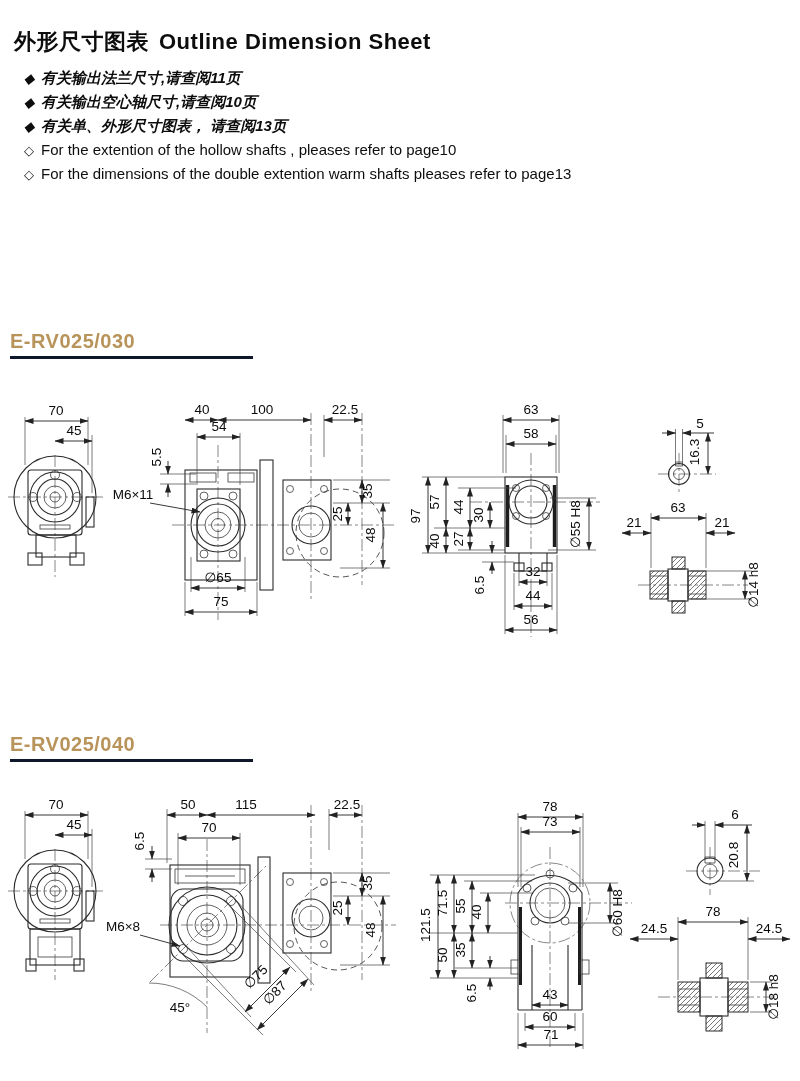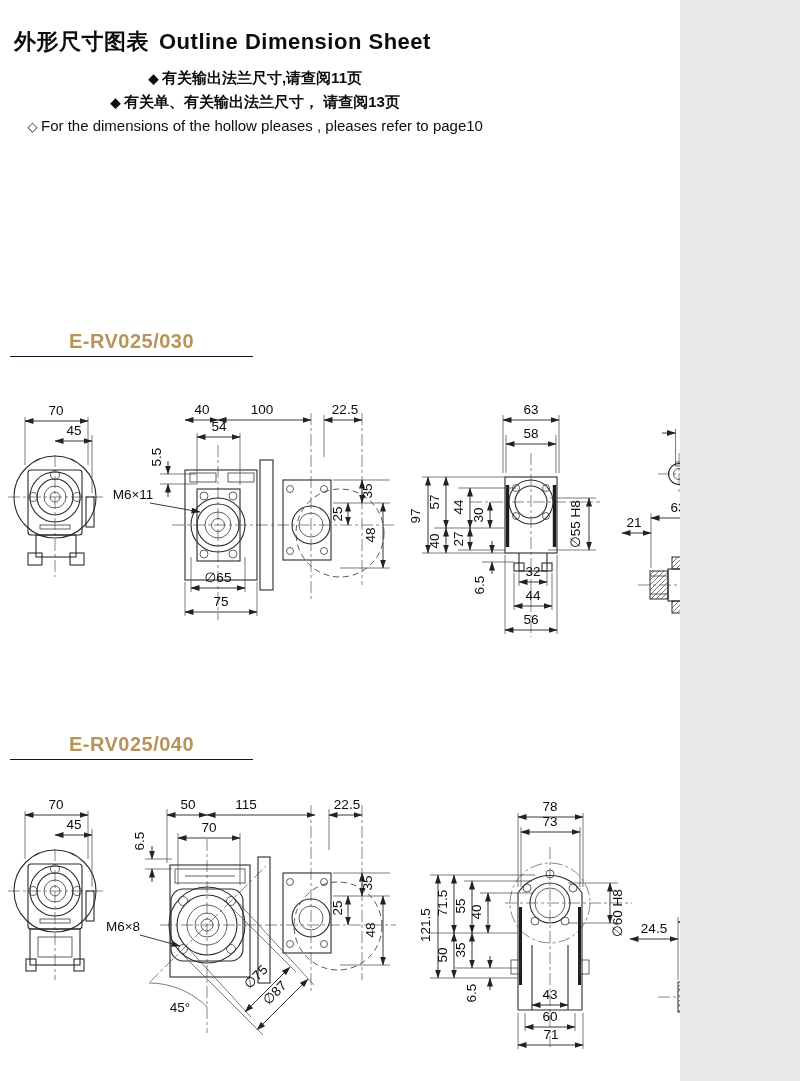--- a/index.html
+++ b/index.html
@@ -1,25 +1,25 @@
 <!DOCTYPE html>
 <html><head>
 <meta charset="utf-8">
 <style>
   html,body{margin:0;padding:0;background:#e8e8e8;}
-  .page{position:relative;width:680px;height:1081px;background:#fff;overflow:hidden;
-        font-family:"Liberation Sans",sans-serif;color:#0d0d0d;text-align:center;}
+  .page{position:relative;width:800px;height:1081px;background:#fff;overflow:hidden;
+        font-family:"Liberation Sans",sans-serif;color:#0d0d0d;}
   .title{position:absolute;left:14px;top:12px;font-size:22px;font-weight:bold;
          letter-spacing:.5px;white-space:nowrap;}
   .title .zh{margin-right:10px;}
   .notes{position:absolute;left:24px;top:66px;}
   .note{font-size:15px;line-height:23px;white-space:nowrap;}
-  .note.zh{font-weight:bold;}
+  .note.zh{font-weight:bold;font-style:italic;}
   .note .b{display:inline-block;width:17px;font-size:13px;}
-  .sec{position:absolute;left:10px;width:243px;border-bottom:1px solid #0f172a;
+  .sec{position:absolute;left:10px;width:243px;border-bottom:3px solid #0f172a;
        padding-bottom:3px;}
   .sec h2{margin:0;font-size:20px;font-weight:bold;color:#b8935a;letter-spacing:.5px;}
   svg{position:absolute;left:0;}
   .o{stroke:#2b2b2b;fill:none;stroke-width:1.1;}
   .o2{stroke:#3a3a3a;fill:none;stroke-width:.8;}
   .dm{stroke:#222;fill:none;stroke-width:.9;}
   .ex{stroke:#444;fill:none;stroke-width:.7;}
   .cl{stroke:#555;fill:none;stroke-width:.7;stroke-dasharray:12 3 3 3;}
   .dc{stroke:#444;fill:none;stroke-width:.9;stroke-dasharray:6 4;}
   .ho{stroke:#2b2b2b;stroke-width:1;}
@@ -29,22 +29,24 @@
 </style>
 </head>
 <body>
 
 <div class="page">
 
   <h1 class="title"><span class="zh">外形尺寸图表</span><span class="en">Outline Dimension Sheet</span></h1>
 
   <div class="notes">
     <div class="note zh"><span class="b">◆</span><span>有关输出法兰尺寸,请查阅11页</span></div>
-    <div class="note zh"><span class="b">◆</span><span>有关单、有关输出法兰尺寸， 请查阅13页</span></div>
-    <div class="note en"><span class="b">◇</span><span>For the dimensions of the hollow pleases , pleases refer to page10</span></div>
+    <div class="note zh"><span class="b">◆</span><span>有关输出空心轴尺寸,请查阅10页</span></div>
+    <div class="note zh"><span class="b">◆</span><span>有关单、外形尺寸图表， 请查阅13页</span></div>
+    <div class="note en"><span class="b">◇</span><span>For the extention of the hollow shafts , pleases refer to page10</span></div>
+    <div class="note en"><span class="b">◇</span><span>For the dimensions of the double extention warm shafts pleases refer to page13</span></div>
   </div>
 
   <div class="sec" style="top:330px">
     <h2>E-RV025/030</h2>
   </div>
 
   <svg style="top:385px" width="800" height="270" viewBox="0 0 800 270">
     <defs>
       <marker id="ar" markerWidth="9" markerHeight="6" refX="8.5" refY="3" orient="auto-start-reverse" markerUnits="userSpaceOnUse">
         <path d="M0 0L9 3L0 6z" fill="#222"></path>

